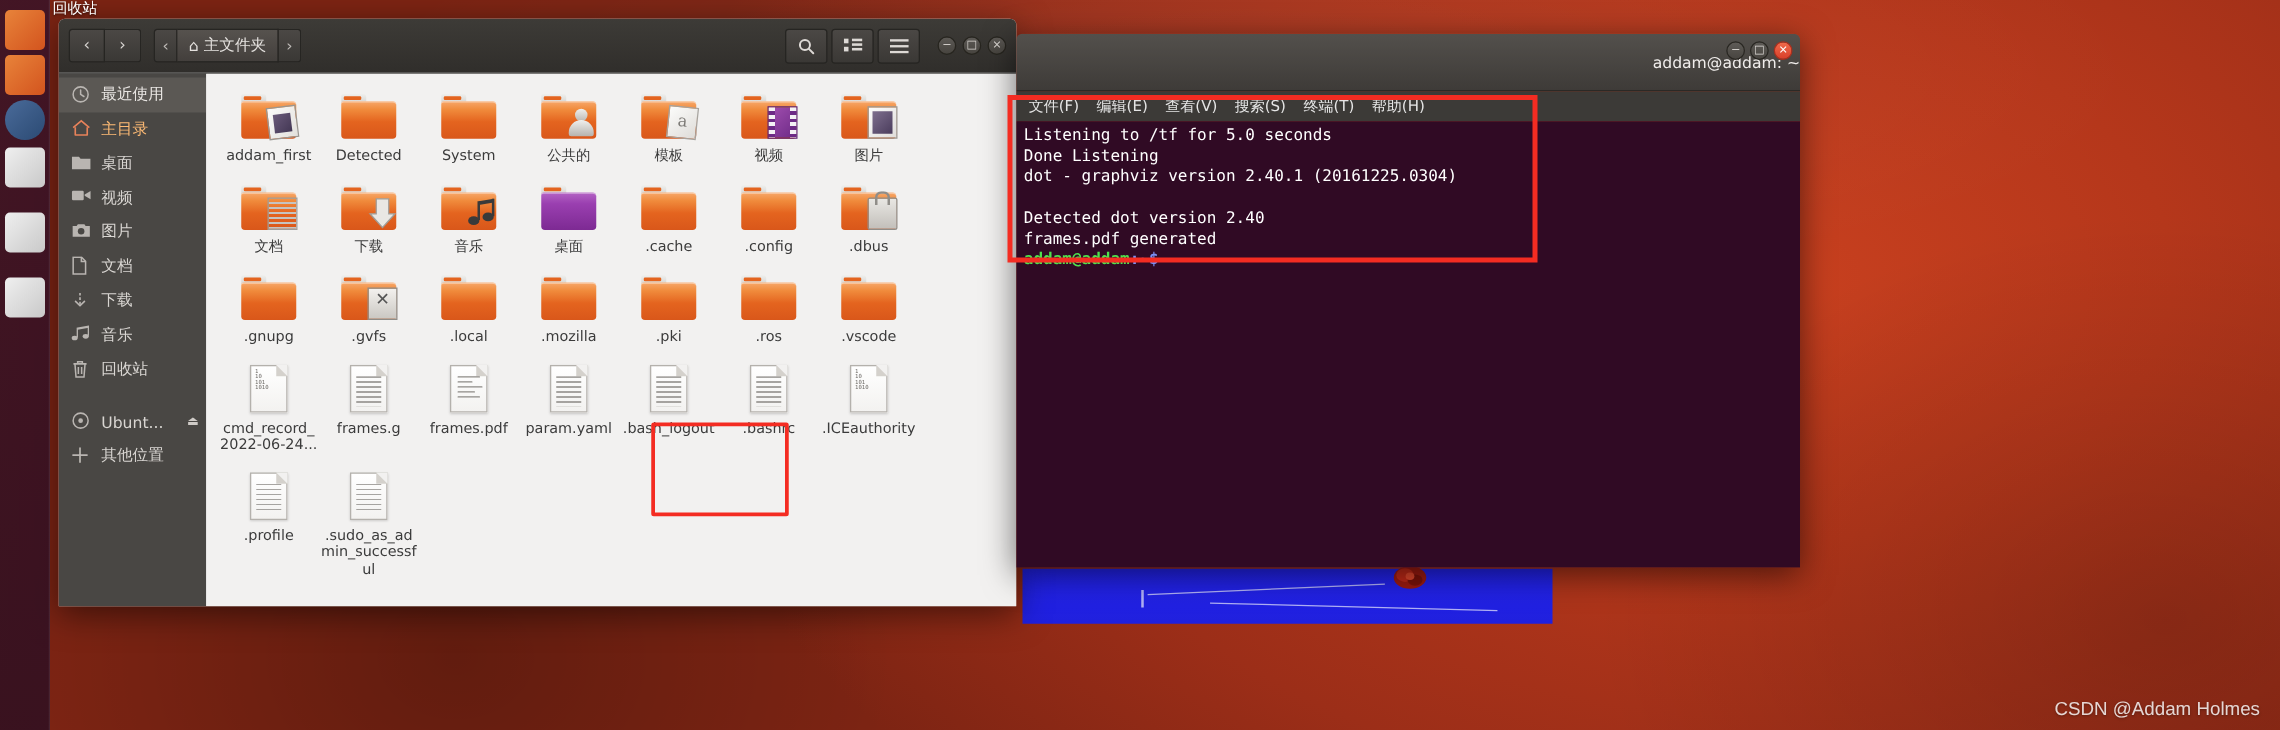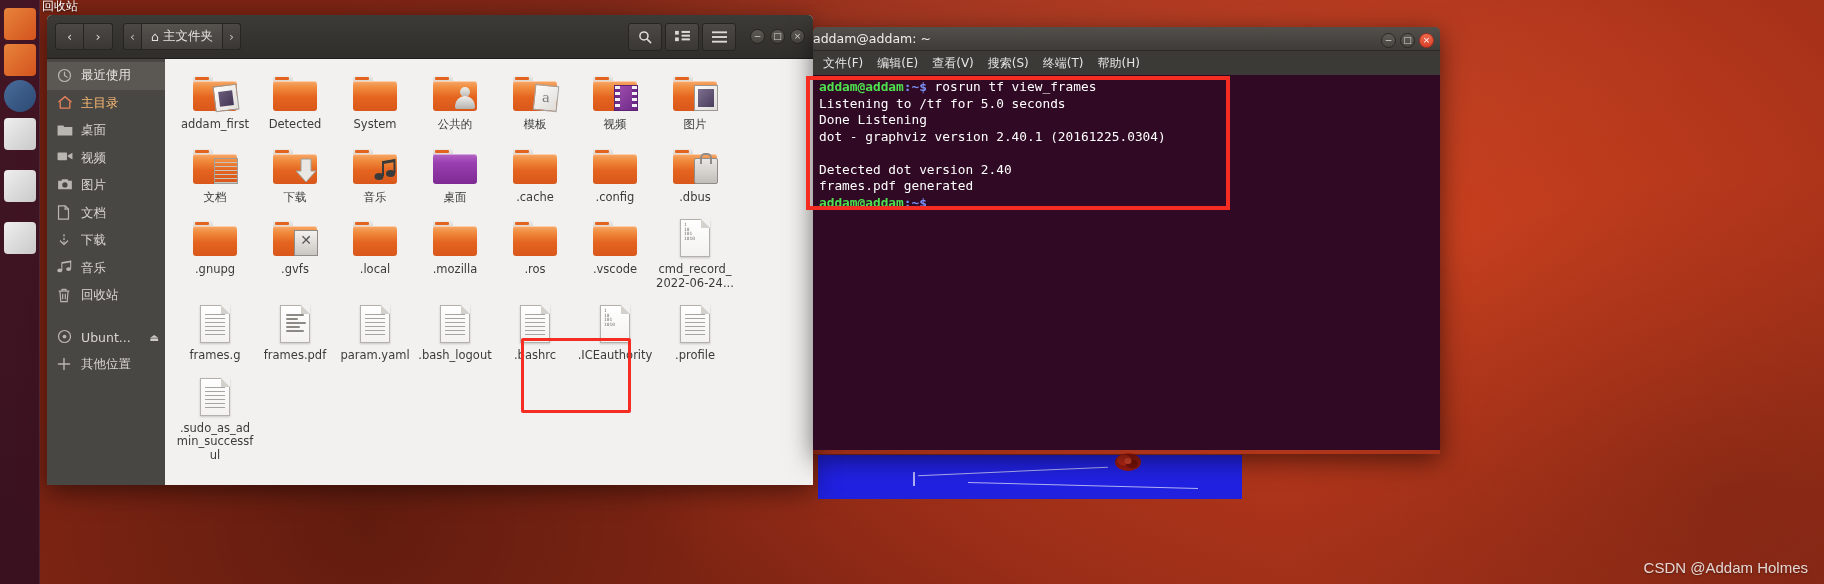--- a/index.html
+++ b/index.html
@@ -253,22 +253,22 @@
   }
   #sel-frames-pdf { left: 356px; top: 279px; width: 110px; height: 75px; z-index: 40; }
 
   
   .terminal {
     position: absolute; left: 813px; top: 27px; width: 627px; height: 427px;
     box-shadow: 0 6px 26px rgba(0,0,0,0.55);
     border-radius: 5px 5px 0 0; overflow: hidden; z-index: 30;
   }
   .term-title {
-    height: 24px; background: linear-gradient(180deg,#53504c 0%, #3e3b38 100%);
-    display: flex; align-items: center; justify-content: flex-start; position: relative;
+    height: 46px; background: linear-gradient(180deg,#53504c 0%, #3e3b38 100%);
+    display: flex; align-items: center; justify-content: flex-end; position: relative;
     color: #f0edeb; font-size: 12.5px;
     border-bottom: 1px solid #2b2926;
   }
   .term-wctrl { position: absolute; right: 6px; top: 6px; display: flex; gap: 4px; }
   .tbtn {
     width: 15px; height: 15px; border-radius: 50%;
     background: linear-gradient(180deg,#5e5b57,#484540);
     border: 1px solid #292722; font-size: 9px; color: #dcd8d4;
     line-height: 13px; text-align: center; cursor: pointer;
   }
@@ -669,20 +669,29 @@
             <span class="flabel">.local</span>
           </div>
           <div class="fitem">
             <span class="fico">
               <span class="folder">
                 <i class="tab"></i>
                 <i class="body"></i>
               </span>
             </span>
             <span class="flabel">.mozilla</span>
+          </div>
+          <div class="fitem">
+            <span class="fico">
+              <span class="folder">
+                <i class="tab"></i>
+                <i class="body"></i>
+              </span>
+            </span>
+            <span class="flabel">.pki</span>
           </div>
           <div class="fitem">
             <span class="fico">
               <span class="folder">
                 <i class="tab"></i>
                 <i class="body"></i>
               </span>
             </span>
             <span class="flabel">.ros</span>
           </div>
@@ -802,21 +811,20 @@
   </div>
   <div class="term-menubar">
     <span class="tmenu">文件(F)</span>
     <span class="tmenu">编辑(E)</span>
     <span class="tmenu">查看(V)</span>
     <span class="tmenu">搜索(S)</span>
     <span class="tmenu">终端(T)</span>
     <span class="tmenu">帮助(H)</span>
   </div>
   <div class="term-screen" id="terminal-screen">
-      <div class="tline"><span class="tprompt">addam@addam</span><span class="tpath">:~$</span><span class="tplain"> rosrun tf view_frames</span></div>
       <div class="tline"><span class="tplain">Listening to /tf for 5.0 seconds</span></div>
       <div class="tline"><span class="tplain">Done Listening</span></div>
       <div class="tline"><span class="tplain">dot - graphviz version 2.40.1 (20161225.0304)</span></div>
       <div class="tline"><span class="tplain">&nbsp;</span></div>
       <div class="tline"><span class="tplain">Detected dot version 2.40</span></div>
       <div class="tline"><span class="tplain">frames.pdf generated</span></div>
       <div class="tline"><span class="tprompt">addam@addam</span><span class="tpath">:~$</span><span class="tplain"></span></div>
     </div>
 </div>
 <div id="sel-terminal"></div>

